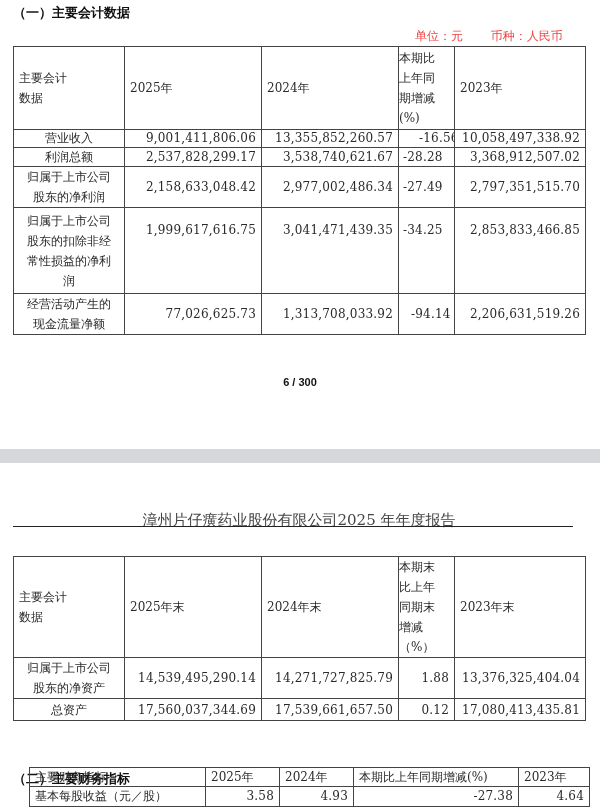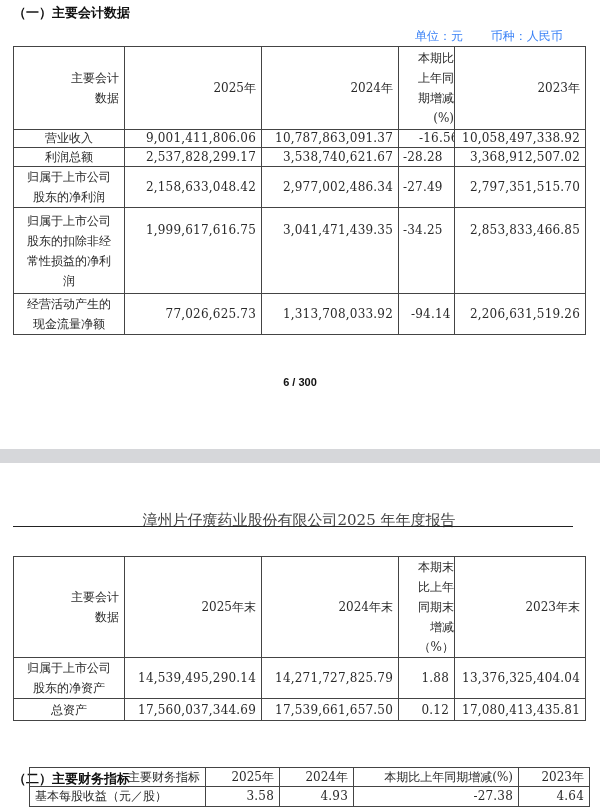--- a/index.html
+++ b/index.html
@@ -7,32 +7,32 @@
     width: 600px; height: 811px; overflow: hidden; position: relative;
     background: #ffffff;
     font-family: "DejaVu Serif", "Liberation Serif", serif;
     color: #222;
   }
   .abs { position: absolute; }
   .section-title {
     font-family: "DejaVu Sans", "Liberation Sans", sans-serif;
     font-weight: bold; font-size: 13px; color: #111;
   }
-  .unit-line { font-size: 12px; color: #3b82f6; white-space: nowrap; }
+  .unit-line { font-size: 12px; color: #ef4444; white-space: nowrap; }
   table.fin {
     position: absolute; border-collapse: collapse; table-layout: fixed;
     font-size: 12px; color: #2a2a2a;
   }
   table.fin td {
     border: 1px solid #444; padding: 0 5px; line-height: 20px;
     vertical-align: middle; overflow: hidden;
   }
   table.fin td.label { text-align: center; }
   table.fin td.num { text-align: right; white-space: nowrap; letter-spacing: 0.2px; }
-  table.fin td.hdr { text-align: right; }
+  table.fin td.hdr { text-align: left; }
   .hdr-stack { line-height: 20px; }
   .page-num {
     font-family: "Liberation Sans", sans-serif; font-weight: bold;
     font-size: 11px; color: #111; left: 0; width: 600px; text-align: center;
   }
   .gray-band { left: 0; width: 600px; height: 14px; background: #d6d7da; }
   .report-header {
     left: 13px; width: 572px; text-align: center; font-size: 15px; color: #444;
   }
   .report-rule { left: 13px; width: 560px; height: 1px; background: #222; }
@@ -72,21 +72,21 @@
         <div>上年同</div>
         <div>期增减</div>
         <div>(%)</div>
       </div>
     </td>
     <td class="hdr">2023年</td>
   </tr>
   <tr style="height:18px;">
     <td class="label" style="line-height:17px;">营业收入</td>
     <td class="num" style="line-height:17px;">9,001,411,806.06</td>
-    <td class="num" style="line-height:17px;">10,787,863,091.37</td>
+    <td class="num" style="line-height:17px;">13,355,852,260.57</td>
     <td class="num" style="line-height:17px; text-align:center; padding-left:20px;">-16.56</td>
     <td class="num" style="line-height:17px;">10,058,497,338.92</td>
   </tr>
   <tr style="height:19px;">
     <td class="label" style="line-height:18px;">利润总额</td>
     <td class="num" style="line-height:18px;">2,537,828,299.17</td>
     <td class="num" style="line-height:18px;">3,538,740,621.67</td>
     <td class="num" style="line-height:18px; text-align:left; padding-left:4px;">-28.28</td>
     <td class="num" style="line-height:18px;">3,368,912,507.02</td>
   </tr>

